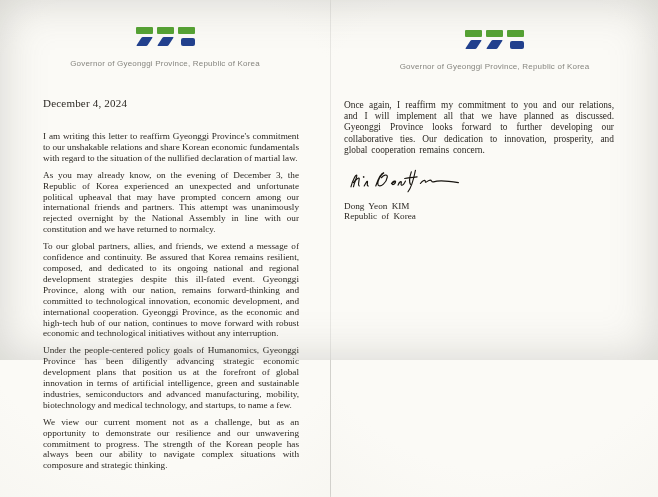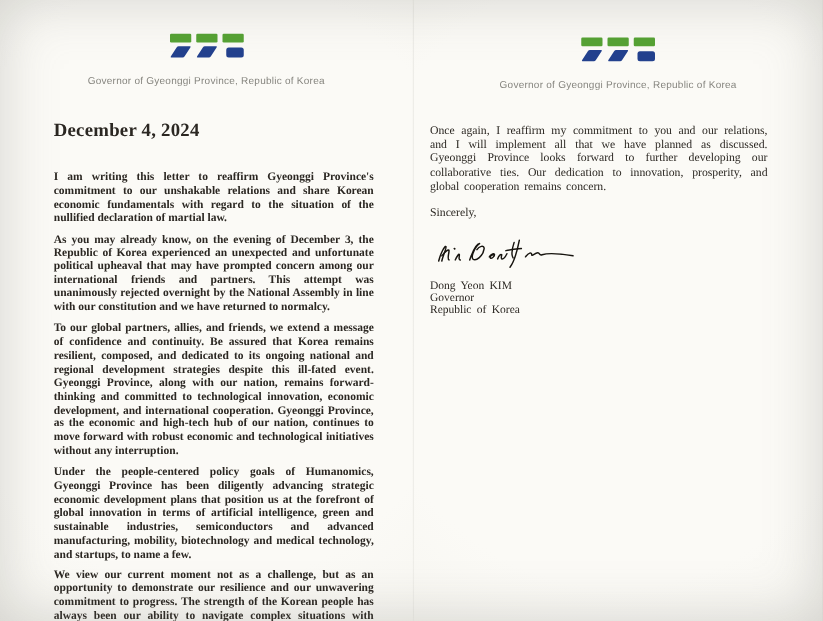--- a/index.html
+++ b/index.html
@@ -3,21 +3,21 @@
 <meta charset="utf-8">
 <style>
   html,body{margin:0;padding:0;}
   body{
     width:658px;height:497px;
     background:#deddd8;
     font-family:"Liberation Serif", serif;
     overflow:hidden;
   }
   .scan{
-    position:relative;width:658px;height:497px;
+    position:relative;width:658px;height:360px;
     background:linear-gradient(135deg,#e3e2dd 0%,#f4f3ee 8%,#f7f6f1 92%,#e6e5e0 100%);
     border-radius:25px;
   }
   .scan::after{
     content:"";position:absolute;inset:0;pointer-events:none;
     box-shadow:inset 0 0 46px rgba(110,110,104,.28);
   }
   .page{
     position:absolute;top:0;height:497px;
     background:
@@ -42,26 +42,25 @@
   .lg.seven .diag{position:absolute;top:10px;left:3px;width:11px;height:9px;background:#23418e;border-radius:1px;transform:skewX(-33deg);}
   .lg.equals .bar-bot{position:absolute;top:11px;left:3px;width:14px;height:8px;background:#23418e;border-radius:2px;}
   .org-line{
     margin-top:6px;
     font-family:"Liberation Sans", sans-serif;
     font-size:8px;letter-spacing:.2px;color:#86857f;
   }
 
   .body-text{color:#2b2722;}
   .lp-content{position:absolute;left:43px;width:256px;top:97px;}
-  .date-line{font-size:15px;font-weight:700;letter-spacing:.2px;margin:0 0 22px 0;}
+  .date-line{font-size:11px;font-weight:400;letter-spacing:.2px;margin:0 0 22px 0;}
   .salutation{font-size:9.2px;margin:0 0 8px 0;}
   .lp-content p.para{
     font-size:9.2px;line-height:10.9px;margin:0 0 6px 0;
     text-align:justify;
-    font-weight:bold;
   }
   .rp-content{position:absolute;left:13px;width:270px;top:100px;}
   .rp-content p.para{
     font-size:9.4px;line-height:11.2px;margin:0 0 10px 0;
     text-align:justify;word-spacing:1.5px;
   }
   .closing{font-size:9.4px;margin:0 0 12px 0;}
   .signature{display:block;margin:0 0 6px 2px;}
   .signer-block{font-size:9.2px;line-height:9.7px;word-spacing:2px;}
   .signer-block div{margin:0;}
@@ -115,34 +114,32 @@
           </div>
         <div class="lg equals">
             <div class="bar-top"></div>
             <div class="bar-bot"></div>
           </div>
       </div>
       <div class="org-line">Governor of Gyeonggi Province, Republic of Korea</div>
     </div>
     <div class="rp-content body-text">
       <p class="para">Once again, I reaffirm my commitment to you and our relations, and I will implement all that we have planned as discussed. Gyeonggi Province looks forward to further developing our collaborative ties. Our dedication to innovation, prosperity, and global cooperation remains concern.</p>
-      <p class="closing">Sincerely,</p>
       <svg class="signature" width="124" height="30" viewBox="0 0 150 36" fill="none" stroke="#17140f" stroke-width="1.4" stroke-linecap="round">
         <path d="M6,25 C8,17 12,10 13,11 C14,12 10,20 9,25"></path>
         <path d="M9,20 C12,16 16,13 16,15 C16,18 14,23 16,24"></path>
         <path d="M21,13 C21.4,12.6 21.9,13 21.5,13.5"></path>
         <path d="M22,24 C24,20 26,17 26,19 C26,21 25,24 27,24"></path>
         <path d="M36,24 C39,15 43,8 46,8 C42,10 37,20 39,23 C42,26 49,20 50,13 C50,9 45,11 43,14"></path>
         <path d="M55,21 C57,18 60,17 60,19 C60,21 57,23 56,22 C55,21 57,19 59,19"></path>
         <path d="M63,23 C64,20 66,18 67,19 C67,20 66,22 67,23 C69,24 71,20 72,18"></path>
         <path d="M79,7 C77,13 76,19 78,22"></path>
         <path d="M84,5 C82,15 79,26 75,31"></path>
         <path d="M71,15 C76,14 81,13.5 86,13"></path>
         <path d="M90,21 C93,17 96,16 96,19 C96,21 99,17 102,17 C104,17 103,20 106,19 C112,17 124,18 136,20"></path>
       </svg>
       <div class="signer-block">
         <div>Dong Yeon KIM</div>
-        <div>Governor</div>
         <div>Republic of Korea</div>
       </div>
     </div>
   </div>
 </div>
 
 </body></html>

